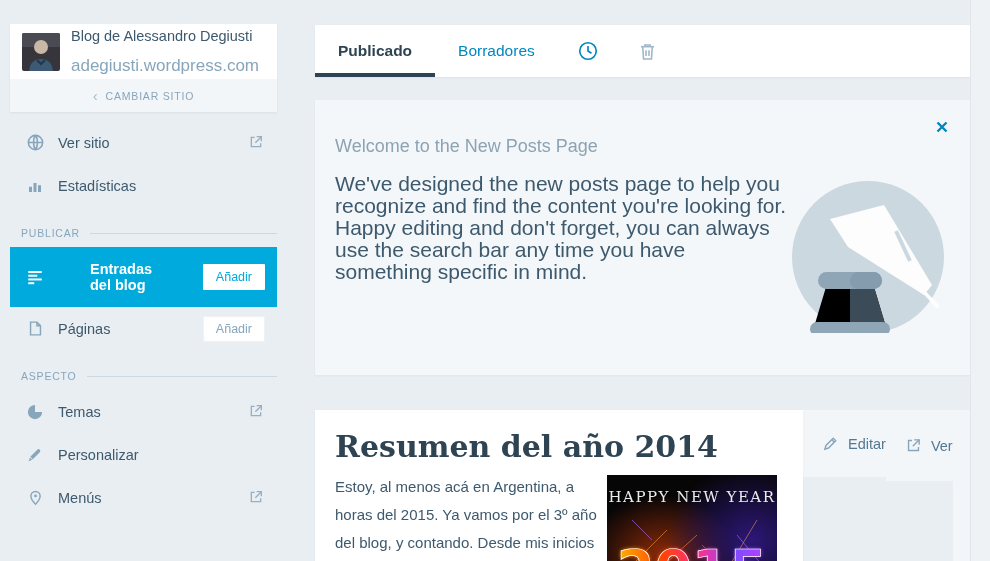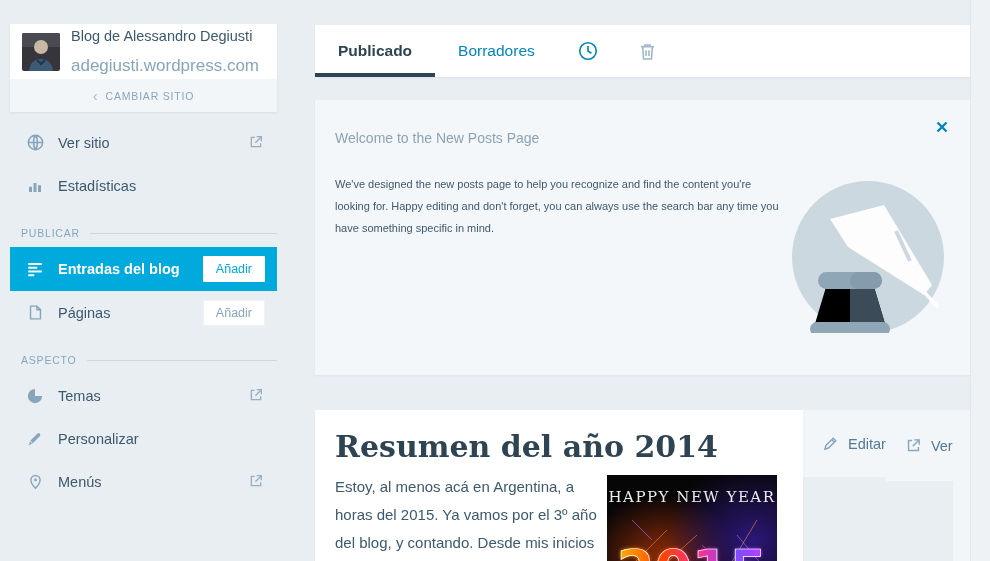--- a/index.html
+++ b/index.html
@@ -40,22 +40,22 @@
   .tabbar { position:absolute; top:25px; left:0; width:731px; height:52px; background:#fff; display:flex; align-items:stretch;
             box-shadow:0 1px 2px rgba(46,68,83,.06); }
   .tab { display:flex; align-items:center; padding:0 23px; font-size:15.5px; cursor:pointer; }
   .tab.active { color:#2e4453; font-weight:bold; border-bottom:4px solid #2e4453; padding-top:4px; }
   .tab.link { color:#0087be; }
   .tab-icon { width:60px; display:flex; align-items:center; justify-content:center; cursor:pointer; }
   .tab-spacer { flex:1; }
   .search-btn { width:62px; border-left:1px solid #e9eef3; display:flex; align-items:center; justify-content:center; cursor:pointer; }
 
   .welcome { position:absolute; top:100px; left:0; width:655px; height:275px; background:#f4f7f9; box-shadow:0 1px 2px rgba(46,68,83,.05); }
-  .welcome-title { position:absolute; left:20px; top:30px; font-size:14px; color:#8ca3b4; font-weight:normal; }
-  .welcome-body { position:absolute; left:20px; top:73px; width:452px; font-size:11px; line-height:22px; color:#3d596d; }
+  .welcome-title { position:absolute; left:20px; top:36px; font-size:18px; color:#8ca3b4; font-weight:normal; }
+  .welcome-body { position:absolute; left:20px; top:73px; width:452px; font-size:21px; line-height:22px; color:#3d596d; }
   .welcome-close { position:absolute; right:17px; top:18px; width:20px; height:20px; cursor:pointer; }
   .welcome-illust { position:absolute; right:26px; top:81px; width:152px; height:152px; }
 
   .post-card { position:absolute; top:410px; left:0; width:655px; height:151px; display:flex; }
   .post-main { width:488px; background:#fff; position:relative; box-shadow:0 1px 2px rgba(46,68,83,.06); }
   .post-title { position:absolute; left:20px; top:19px; font-family:"DejaVu Serif", serif; font-size:30px; font-weight:bold; color:#2e4453; cursor:pointer; }
   .post-excerpt { position:absolute; left:20px; top:63px; width:268px; font-size:15px; line-height:28px; color:#3d596d; }
   .post-thumb { position:absolute; left:292px; top:65px; width:170px; height:130px; cursor:pointer; }
   .post-rail { width:167px; display:flex; flex-direction:row; }
   .rail-cell { background:#f3f6f8; display:flex; align-items:center; padding-left:19px; margin-bottom:2px; cursor:pointer; }
@@ -130,21 +130,21 @@
             </svg>
         </span>
         <span class="mi-label">Estadísticas</span>
       </div>
 
       <div class="menu-section">
         <span class="sec-label">PUBLICAR</span>
         <span class="rule"></span>
       </div>
 
-      <div class="menu-item selected" style="height:44px;">
+      <div class="menu-item selected" style="height:60px;gap:32px;">
         <span class="mi-icon">
           <svg width="18" height="18" viewBox="0 0 24 24">
               <g fill="#ffffff">
                 <rect x="3" y="4" width="18" height="2.6"></rect>
                 <rect x="3" y="9" width="12" height="2.6"></rect>
                 <rect x="3" y="14" width="18" height="2.6"></rect>
                 <rect x="3" y="19" width="8" height="2.6"></rect>
               </g>
             </svg>
         </span>

